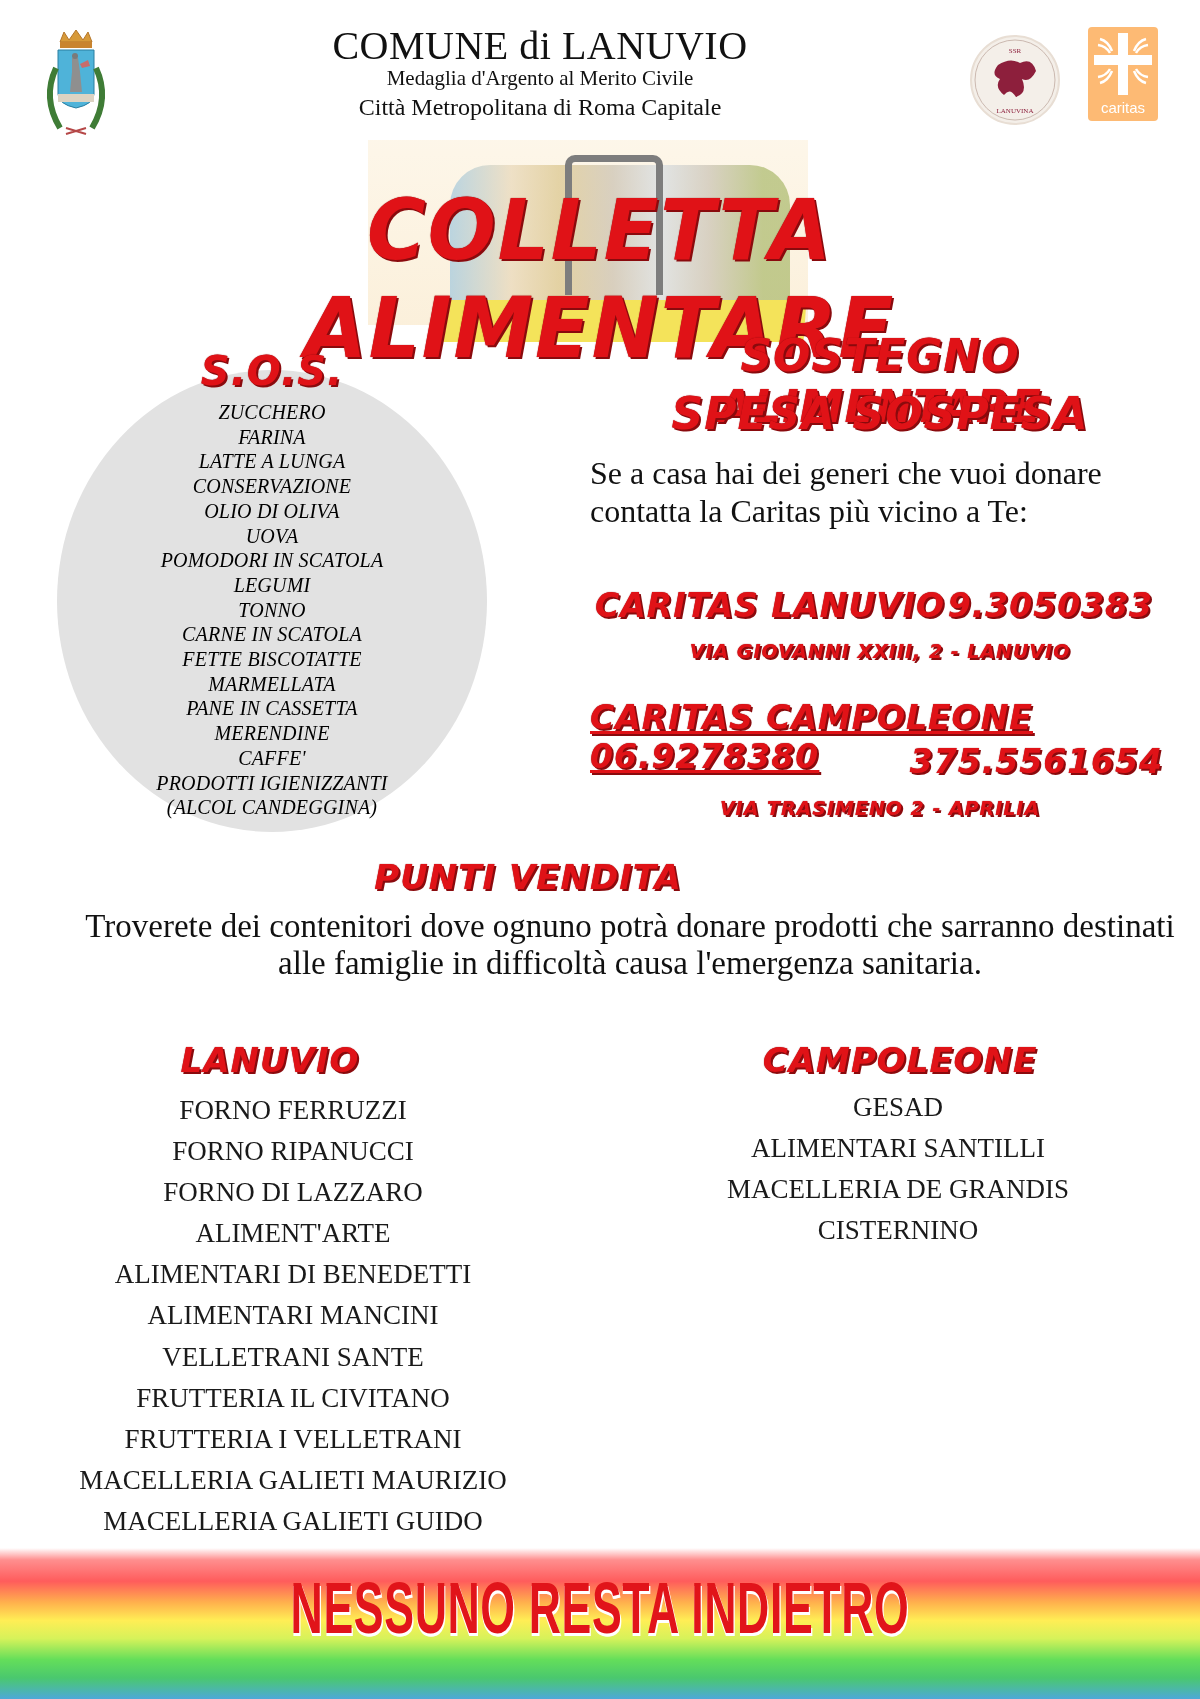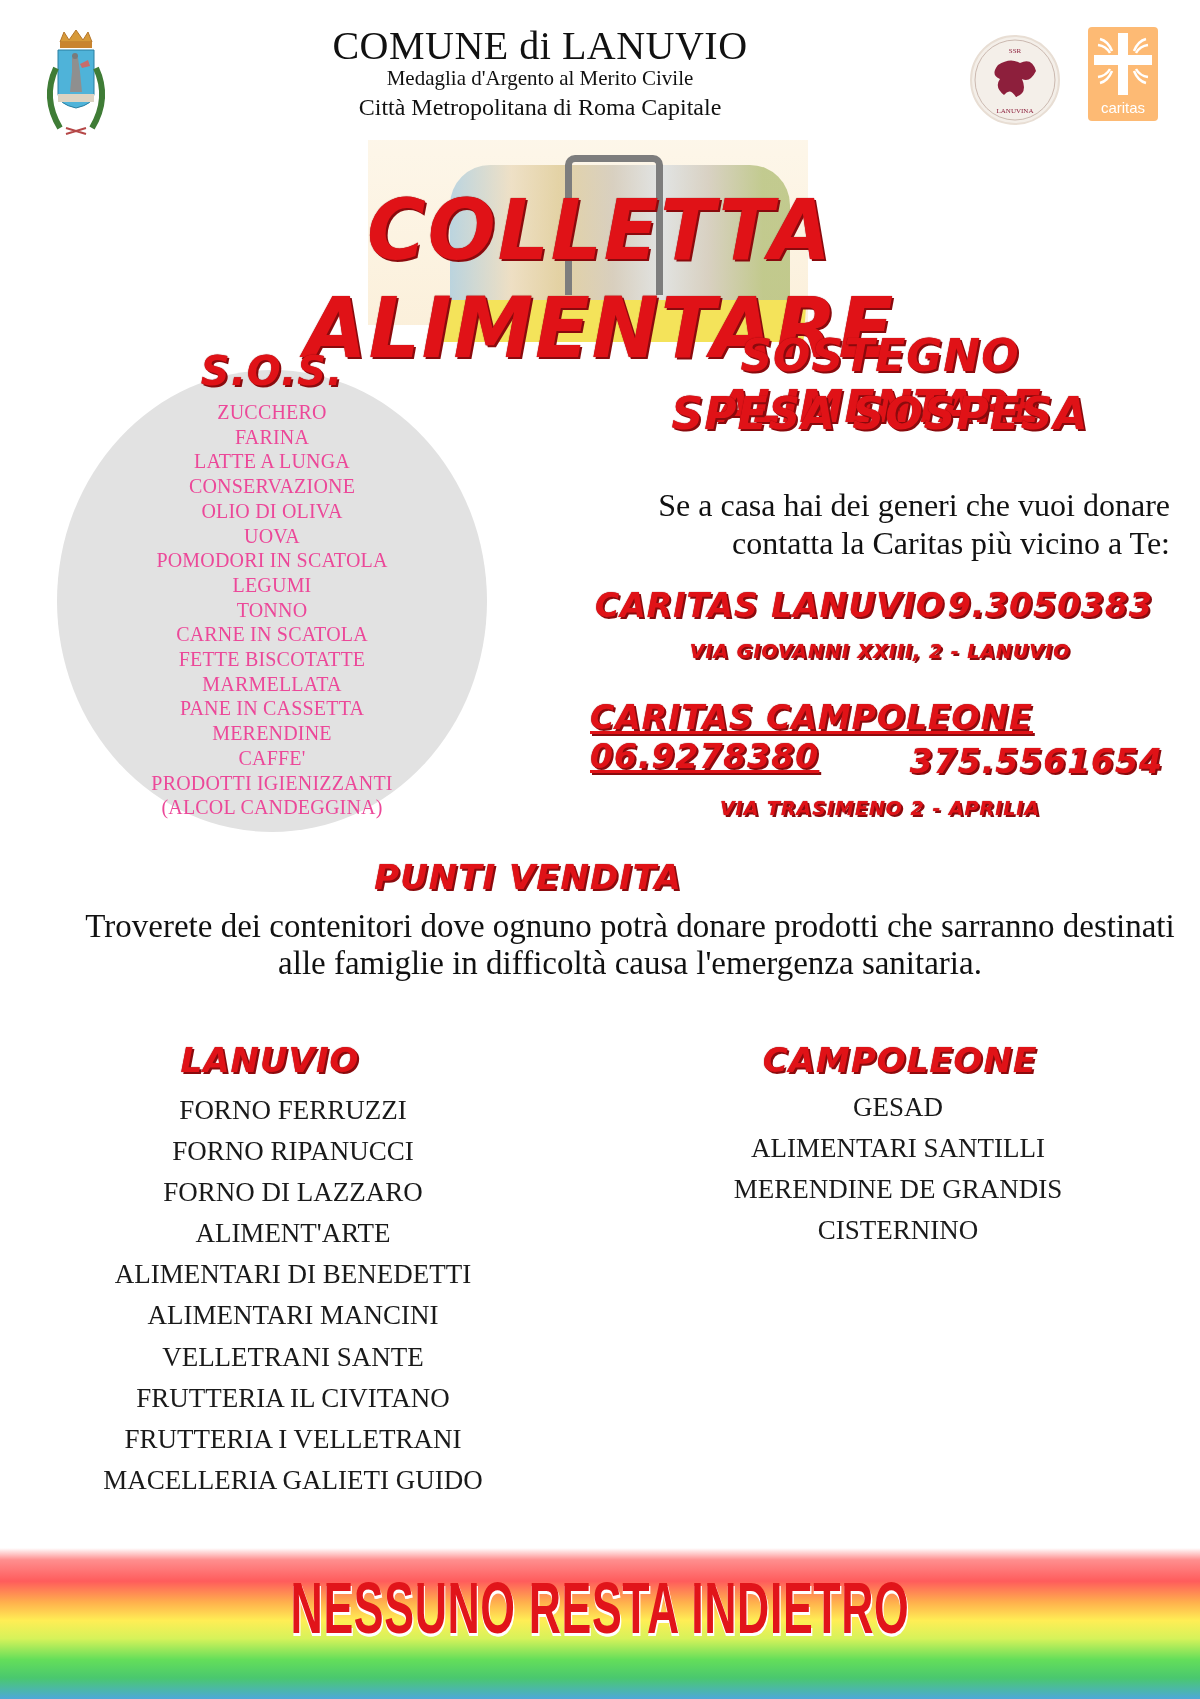--- a/index.html
+++ b/index.html
@@ -25,26 +25,26 @@
 
     
     .comic { font-family: "DejaVu Sans", sans-serif; font-weight: 900; font-style: italic; color: #e01217;
       text-shadow: 2px 2px 0 #8a0a0d, 0 0 1px #8a0a0d; letter-spacing: 1px; }
     .main-title { left: 140px; width: 920px; top: 186px; text-align: center; font-size: 80px; transform: scaleY(1.05); letter-spacing: 2px; }
 
     
     .oval { left: 57px; top: 370px; width: 430px; height: 462px; border-radius: 50%; background: #e2e2e2; }
     .sos-title { left: 57px; width: 430px; top: 348px; text-align: center; font-size: 40px; }
     .sos-list { left: 57px; width: 430px; top: 400px; text-align: center; list-style: none; }
-    .sos-list li { font-size: 20px; line-height: 24.7px; letter-spacing: 0.2px; color: #ec4899; }
+    .sos-list li { font-size: 20px; line-height: 24.7px; letter-spacing: 0.2px; color: #000000; font-style: italic; }
 
     
     .sost1 { left: 590px; width: 580px; top: 330px; text-align: center; font-size: 44px; }
     .sost2 { left: 590px; width: 580px; top: 388px; text-align: center; font-size: 44px; }
-    .intro { left: 590px; width: 580px; top: 454px; text-align: right; font-size: 32px; line-height: 38px; color: #111; margin-top: 32px; }
+    .intro { left: 590px; width: 580px; top: 454px; text-align: left; font-size: 32px; line-height: 38px; color: #111; }
     .org-line { left: 590px; width: 580px; font-size: 33px; }
     .org1 { top: 586px; }
     .org1 .name { position: absolute; left: 5px; }
     .org1 .phone { position: absolute; right: 17px; }
     .addr { left: 590px; width: 580px; text-align: center; font-size: 19px; }
     .addr1 { top: 640px; }
     .org2 { left: 590px; width: 580px; top: 698px; text-align: left; font-size: 33px; padding-right: 7px; text-decoration: underline; }
     .phone2 { left: 590px; width: 580px; top: 742px; text-align: right; font-size: 33px; padding-right: 7px; }
     .addr2 { top: 797px; }
 
@@ -173,25 +173,26 @@
 <ul class="abs store-list lan-list">
   <li>FORNO FERRUZZI</li>
   <li>FORNO RIPANUCCI</li>
   <li>FORNO DI LAZZARO</li>
   <li>ALIMENT'ARTE</li>
   <li>ALIMENTARI DI BENEDETTI</li>
   <li>ALIMENTARI MANCINI</li>
   <li>VELLETRANI SANTE</li>
   <li>FRUTTERIA IL CIVITANO</li>
   <li>FRUTTERIA I VELLETRANI</li>
+  <li>MACELLERIA GALIETI MAURIZIO</li>
   <li>MACELLERIA GALIETI GUIDO</li>
 </ul>
 
 <div class="abs comic col-title cam-title">CAMPOLEONE</div>
 <ul class="abs store-list cam-list">
   <li>GESAD</li>
   <li>ALIMENTARI SANTILLI</li>
-  <li>MERENDINE DE GRANDIS</li>
+  <li>MACELLERIA DE GRANDIS</li>
   <li>CISTERNINO</li>
 </ul>
 
 <div class="abs footer"></div>
 <div class="abs footer-text">NESSUNO RESTA INDIETRO</div>
 
 </body></html>

